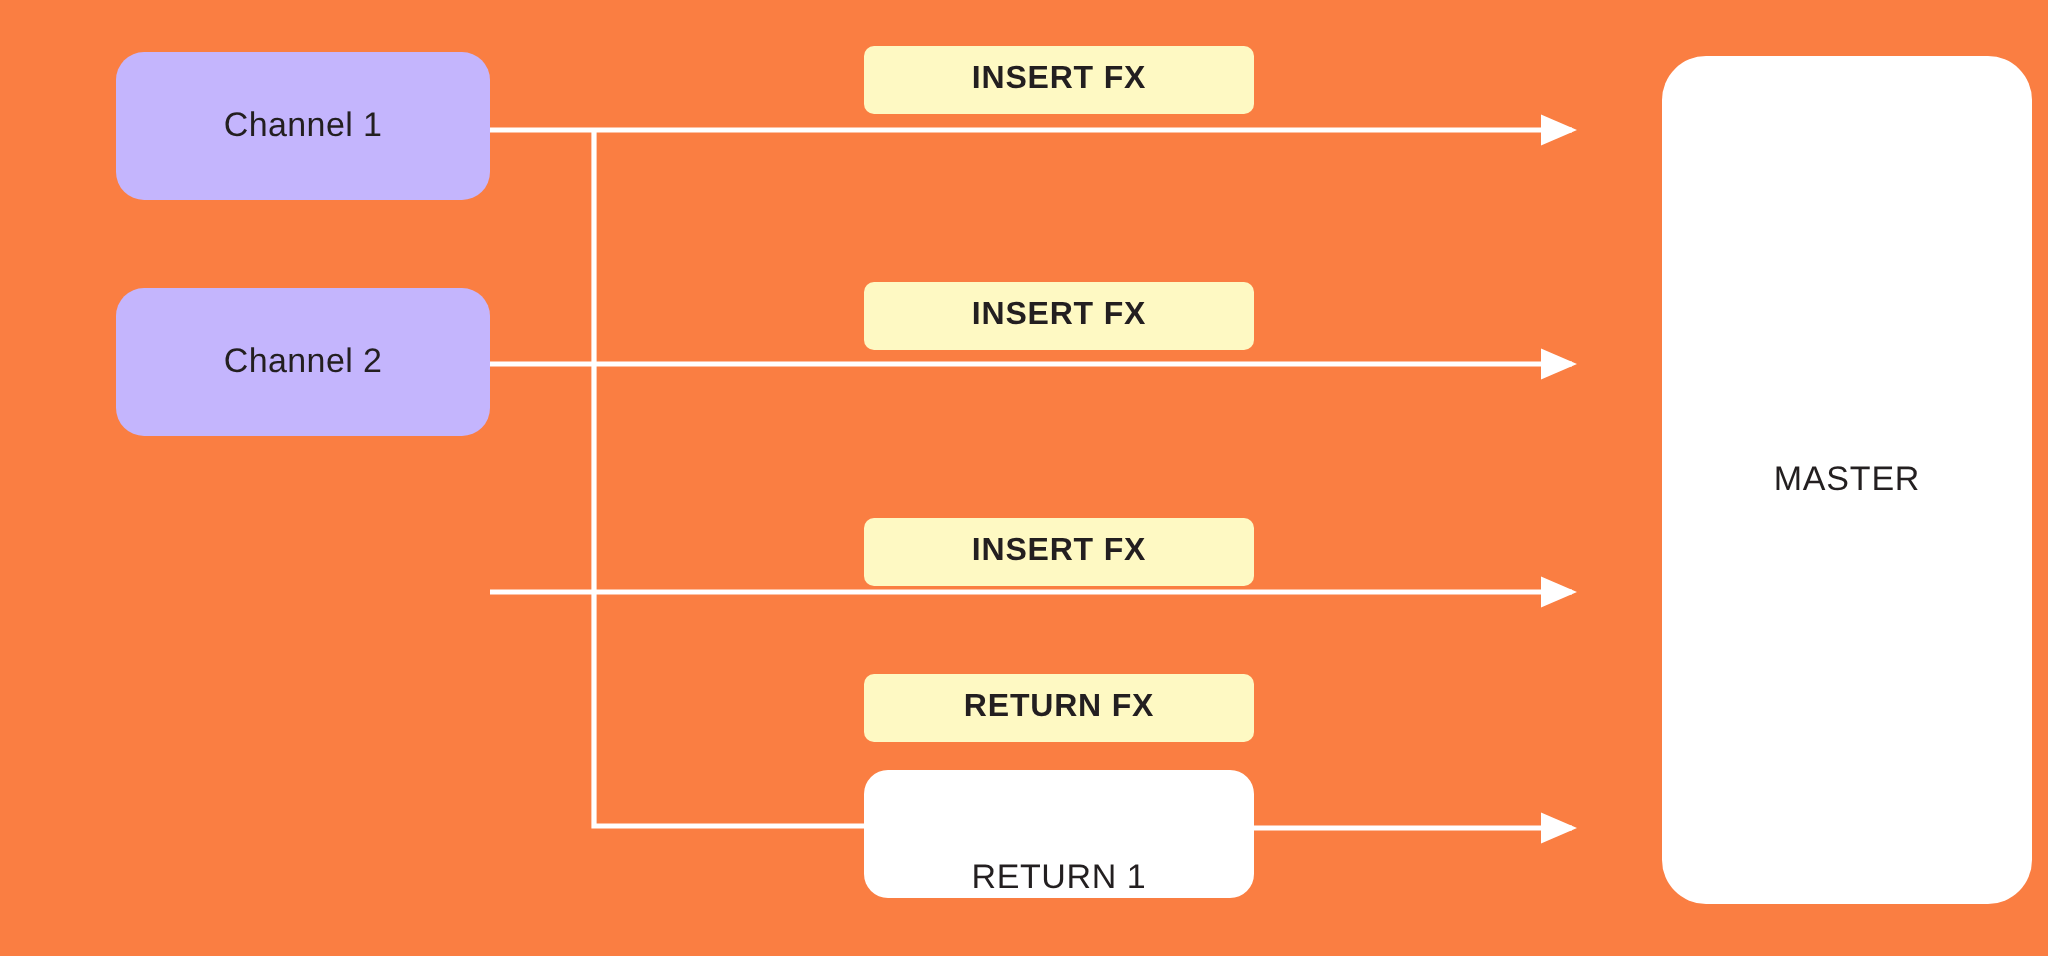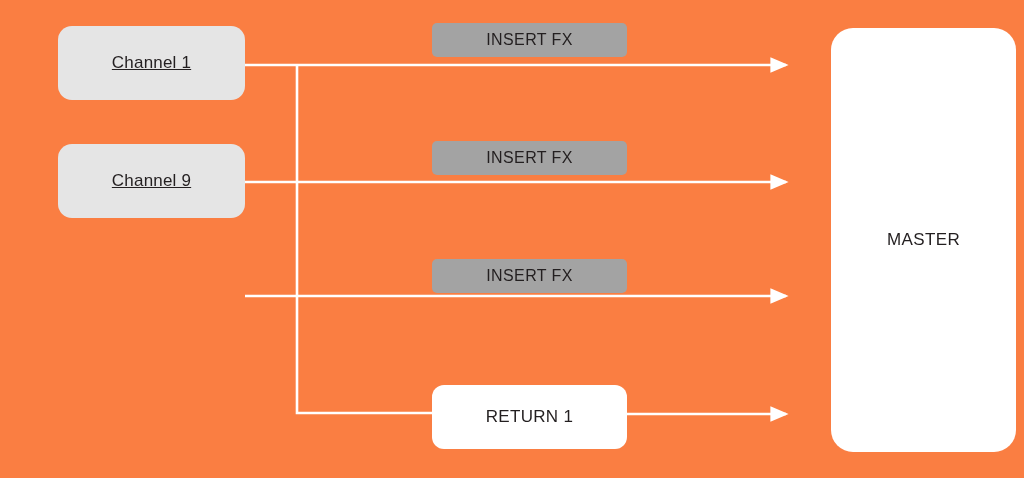--- a/index.html
+++ b/index.html
@@ -22,38 +22,38 @@
     position: absolute;
     box-sizing: border-box;
     display: flex;
     align-items: center;
     justify-content: center;
     text-align: center;
     color: #231f20;
     line-height: 1.1;
   }
   .channel-box {
-    background: #e5e5e5;
+    background: #c4b5fd;
     border-radius: 14px;
     font-size: 17px;
     letter-spacing: 0.2px;
-    text-decoration: underline;
   }
   .fx-box {
-    background: #a3a3a3;
+    background: #fef9c3;
     border-radius: 5px;
     font-size: 16px;
-    font-weight: normal;
+    font-weight: bold;
     letter-spacing: 0.4px;
   }
   .return-box {
     background: #ffffff;
     border-radius: 12px;
     font-size: 17px;
     letter-spacing: 0.3px;
+    align-items: flex-end;
   }
   .master-box {
     background: #ffffff;
     border-radius: 22px;
     font-size: 17px;
     letter-spacing: 0.4px;
   }
   #wires {
     position: absolute;
     left: 0;
@@ -84,36 +84,39 @@
     <path d="M297,65 L297,413 L433,413" fill="none" stroke="#ffffff" stroke-width="2.6"></path>
 
     <path d="M627,414 L786,414" fill="none" stroke="#ffffff" stroke-width="2.6" marker-end="url(#arrowhead)"></path>
   </svg>
 
   <div class="node channel-box" style="left:58px; top:26px; width:187px; height:74px;">
     <span>Channel 1</span>
   </div>
 
   <div class="node channel-box" style="left:58px; top:144px; width:187px; height:74px;">
-    <span>Channel 9</span>
+    <span>Channel 2</span>
   </div>
 
 
   <div class="node fx-box" style="left:432px; top:23px; width:195px; height:34px;">
     <span>INSERT FX</span>
   </div>
 
   <div class="node fx-box" style="left:432px; top:141px; width:195px; height:34px;">
     <span>INSERT FX</span>
   </div>
 
   <div class="node fx-box" style="left:432px; top:259px; width:195px; height:34px;">
     <span>INSERT FX</span>
   </div>
 
+  <div class="node fx-box" style="left:432px; top:337px; width:195px; height:34px;">
+    <span>RETURN FX</span>
+  </div>
 
   <div class="node return-box" style="left:432px; top:385px; width:195px; height:64px;">
     <span>RETURN 1</span>
   </div>
 
   <div class="node master-box" style="left:791px; top:28px; width:185px; height:424px;margin-left:40px;">
     <span>MASTER</span>
   </div>
 
 </div>

